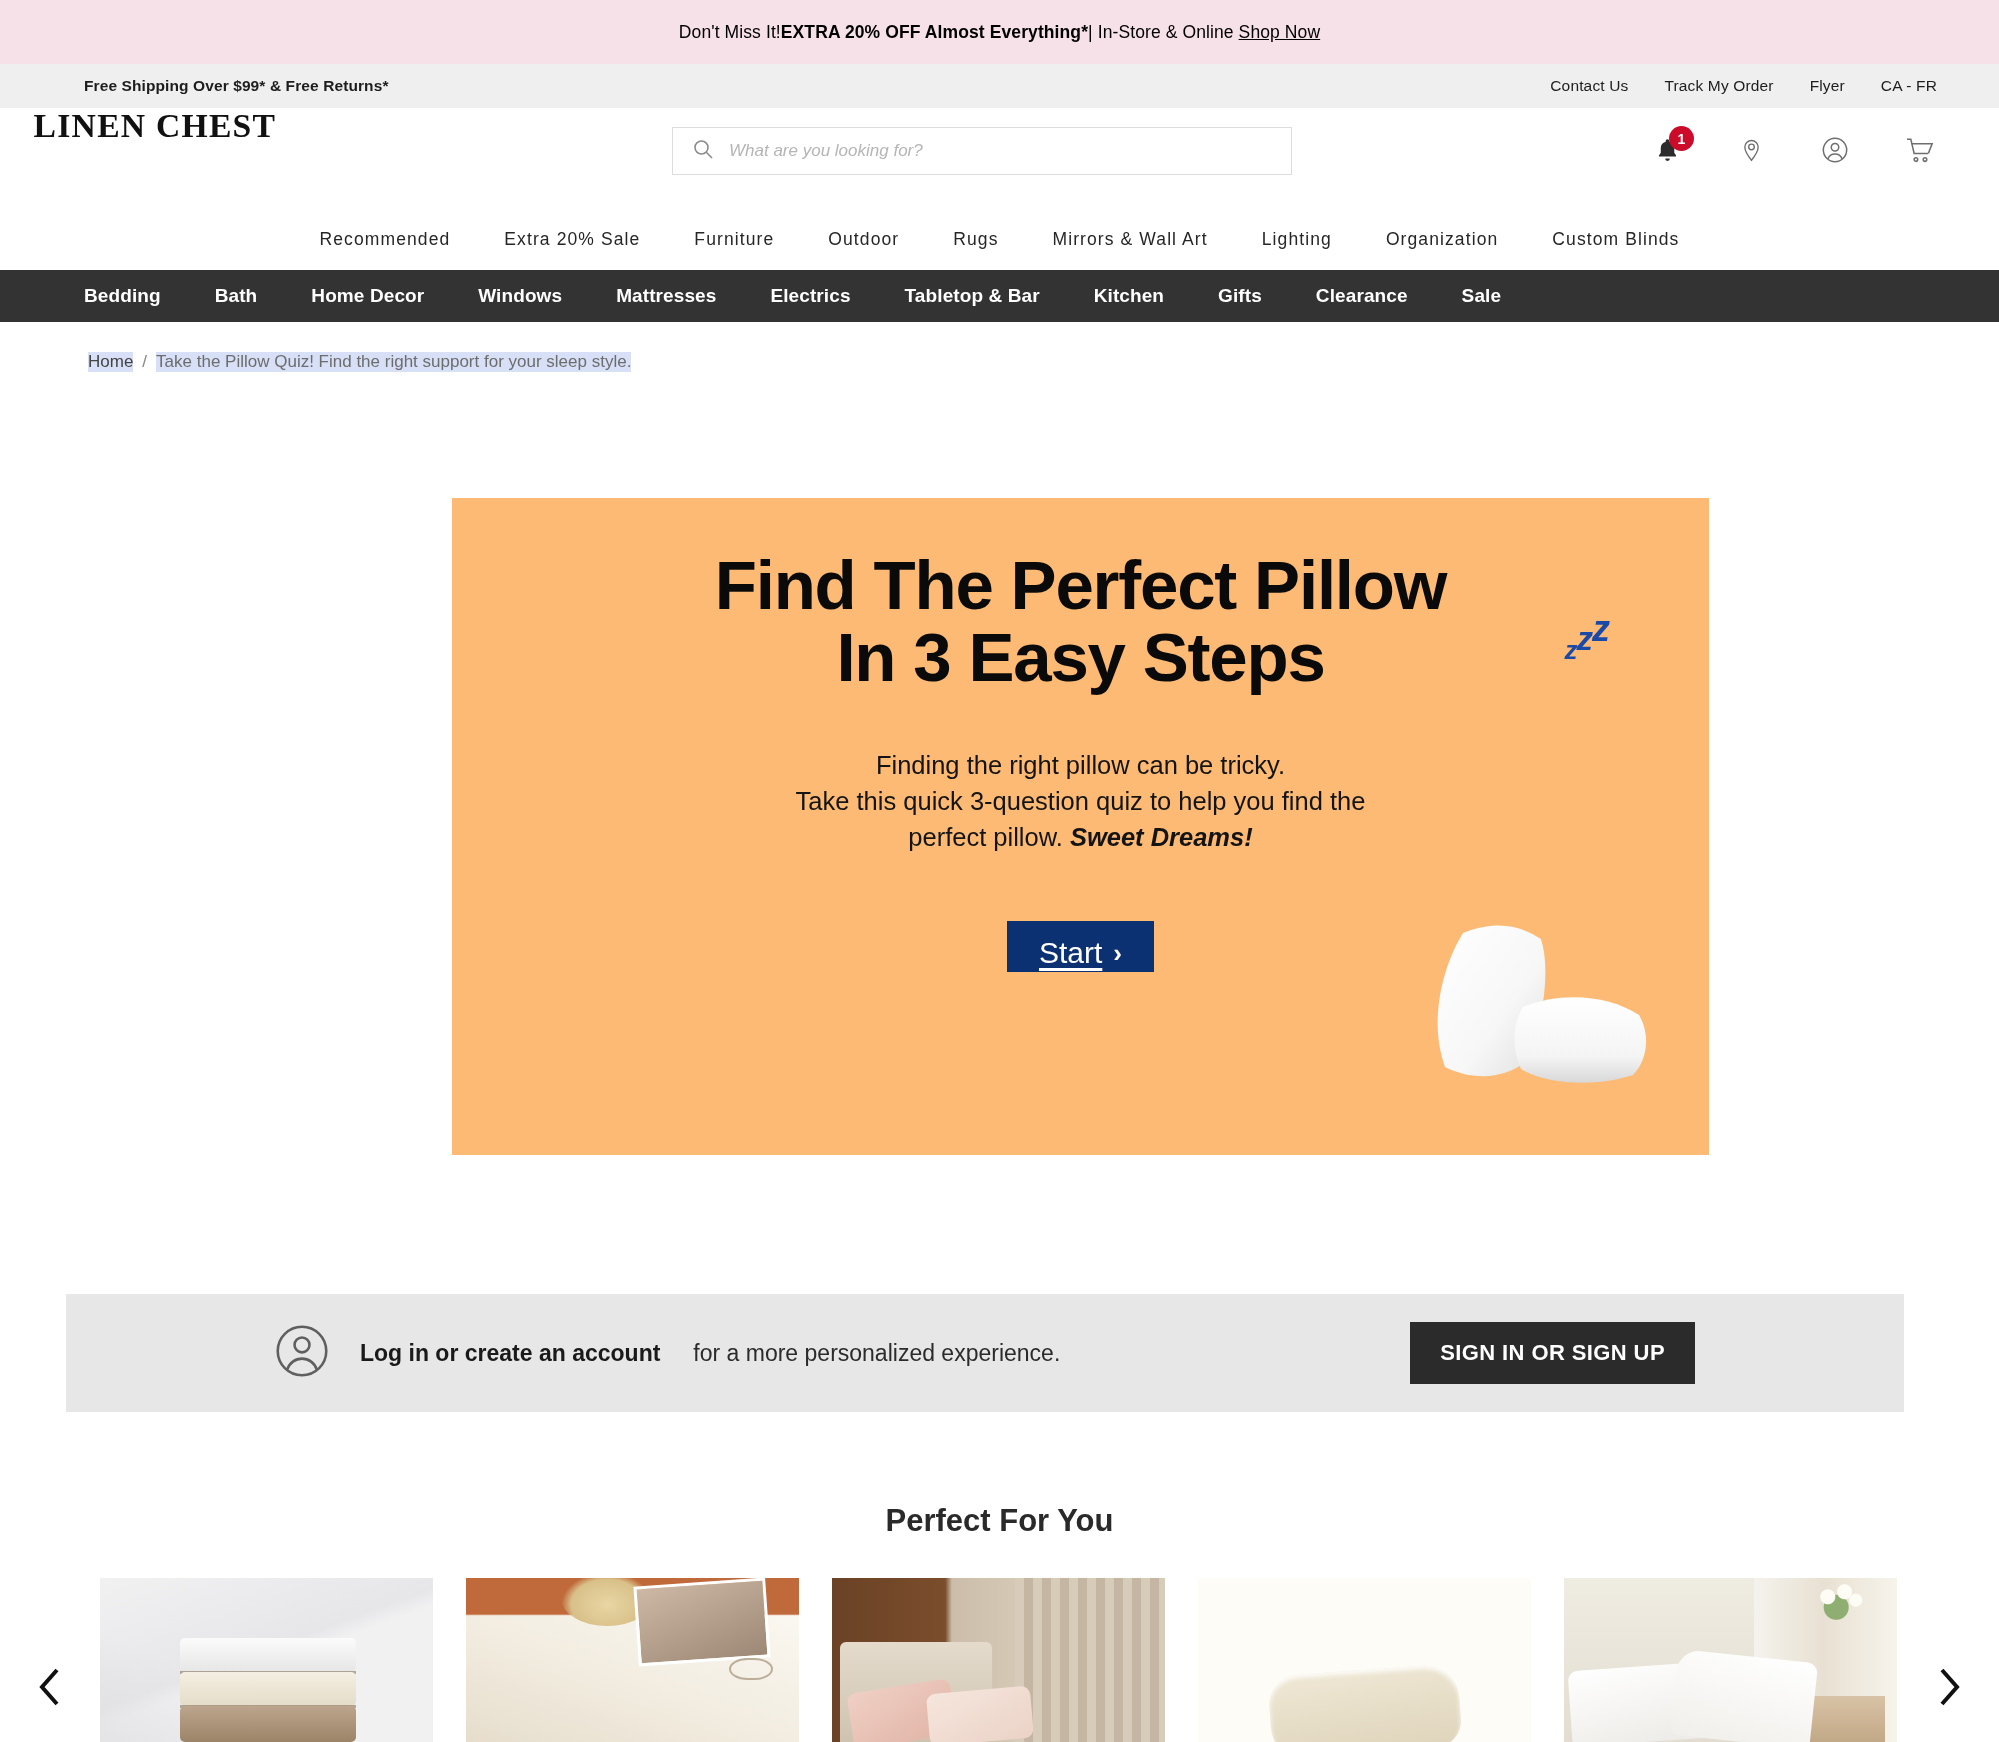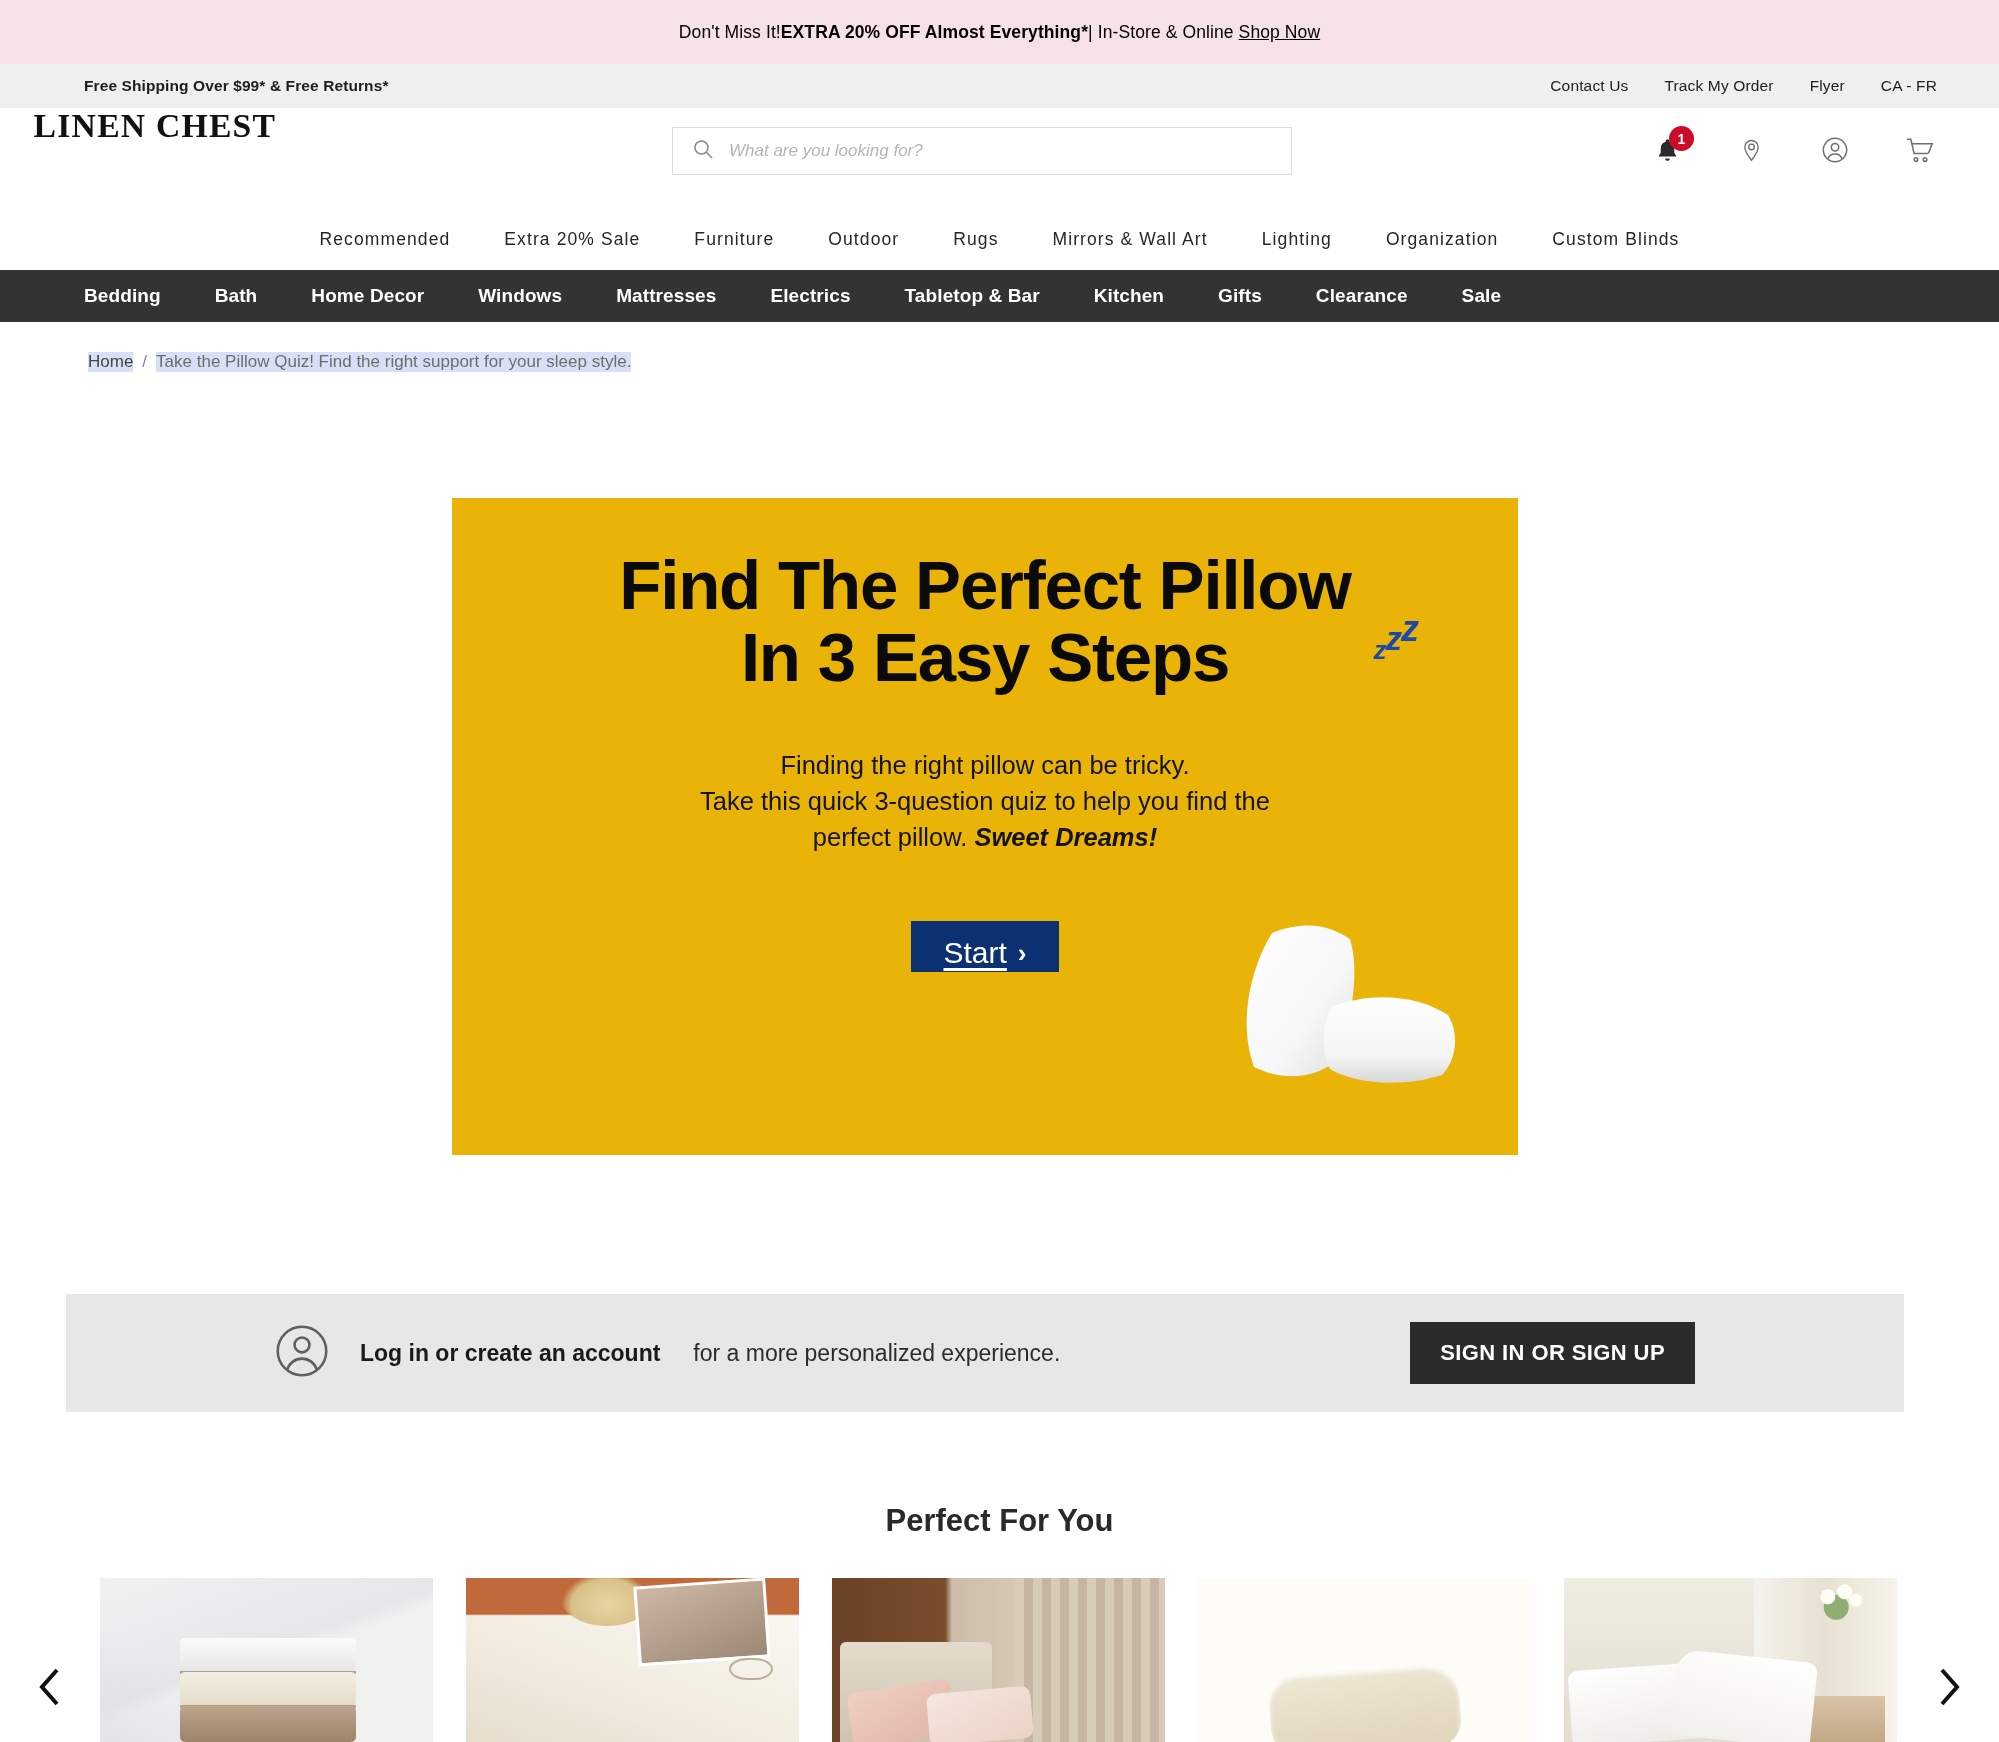--- a/index.html
+++ b/index.html
@@ -161,23 +161,23 @@
   .breadcrumb .crumb-current {
     color: #6d6d6d;
     background: #d7e0f7;
   }
 
   
   .hero {
     position: absolute;
     left: 452px;
     top: 498px;
-    width: 1066px;
+    width: 1257px;
     height: 657px;
-    background: #eab308;
+    background: #fdba74;
     text-align: center;
     overflow: hidden;
   }
   .hero-title {
     margin-top: 52px;
     font-size: 69px;
     line-height: 1.04;
     font-weight: bold;
     color: #0a0a0a;
     letter-spacing: -1.2px;

